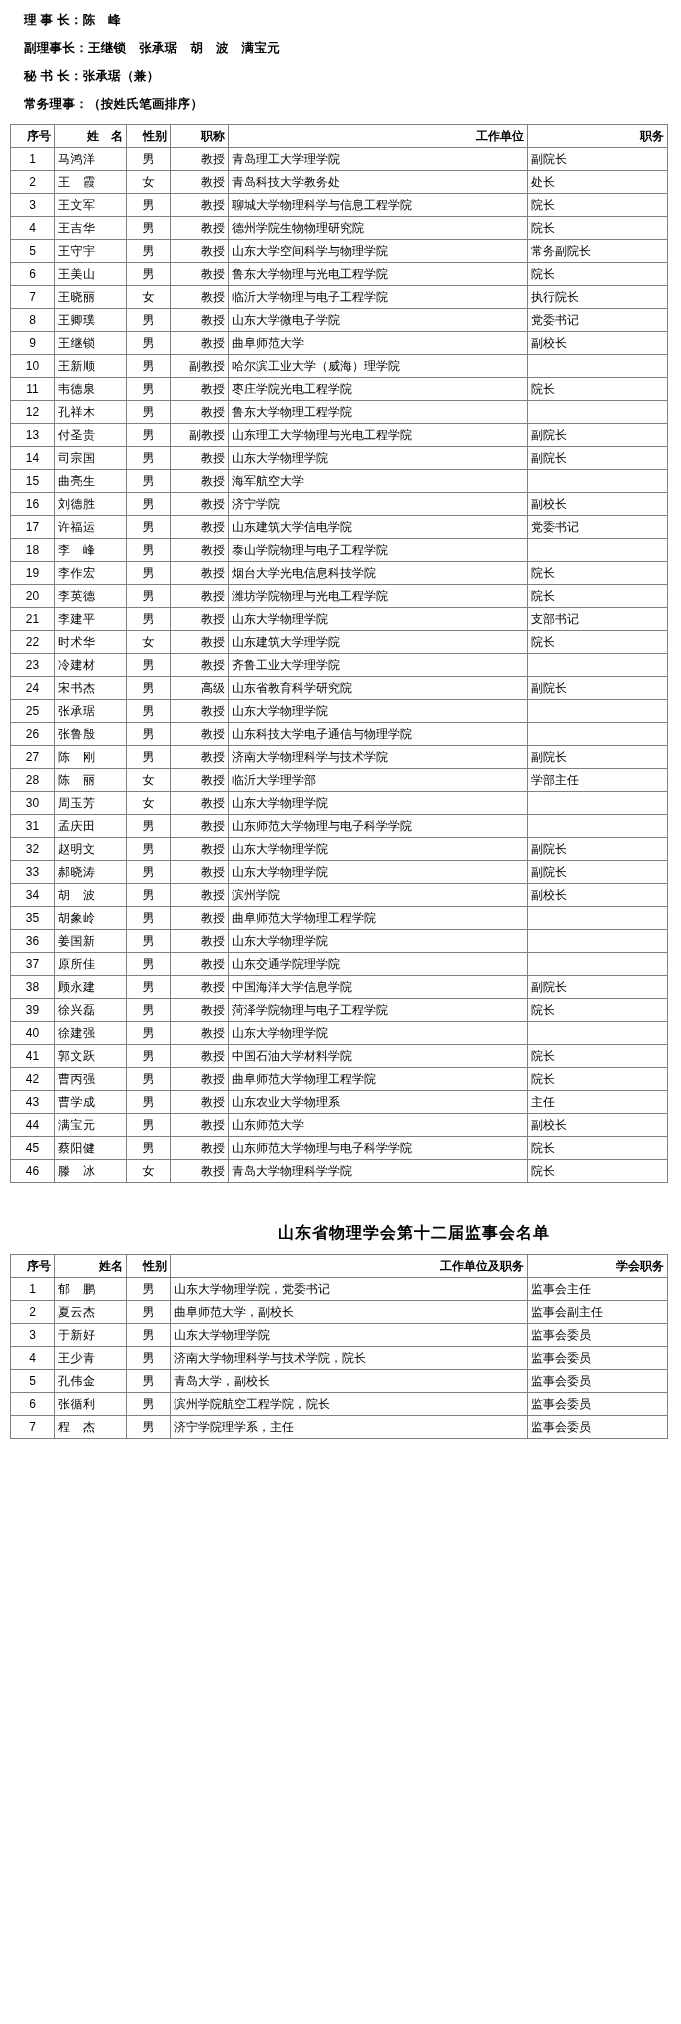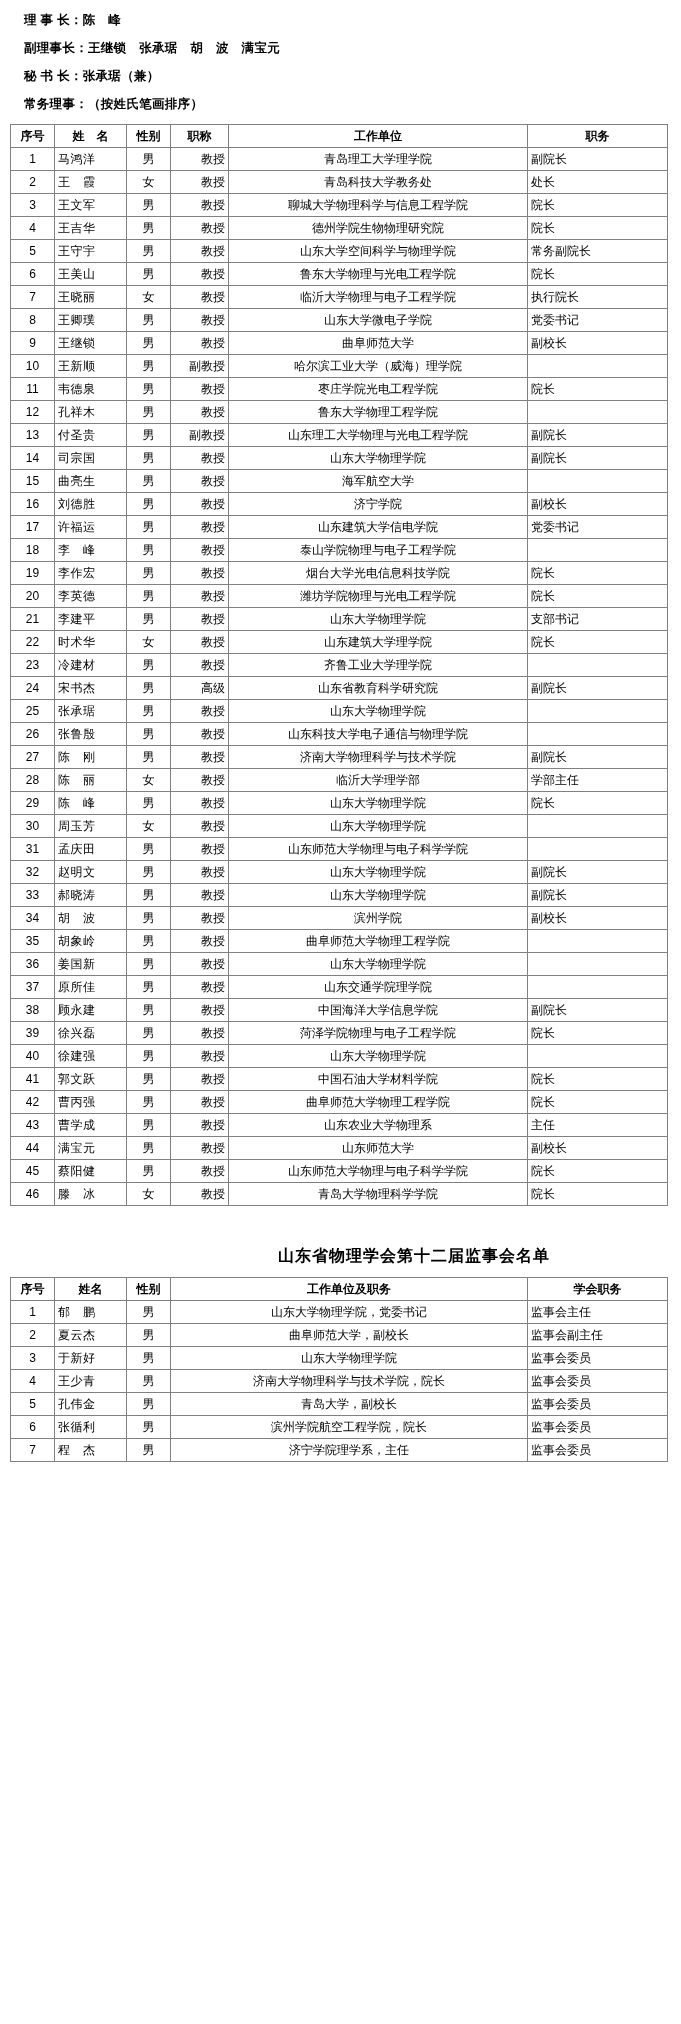--- a/index.html
+++ b/index.html
@@ -35,29 +35,29 @@
   table.tbl th, table.tbl td {
     border: 1px solid #808080;
     height: 23px;
     padding: 1px 3px;
     font-size: 12px;
     line-height: 15px;
     vertical-align: middle;
   }
   table.tbl th {
     font-weight: bold;
-    text-align: center;
+    text-align: right;
     background: #ffffff;
     margin-top: 32px;
   }
   td.c-idx { text-align: center; }
   td.c-name { letter-spacing: 0.5px; }
   td.c-sex { text-align: center; }
   td.c-title { text-align: right; }
-  td.c-unit { text-align: center; padding-left: 6px; }
+  td.c-unit { text-align: left; padding-left: 6px; }
   td.c-post { text-align: left; padding-left: 6px; }
 
   
   .t-main col.w1 { width: 44px; }
   .t-main col.w2 { width: 72px; }
   .t-main col.w3 { width: 44px; }
   .t-main col.w4 { width: 58px; }
   .t-main col.w5 { width: 299px; }
   .t-main col.w6 { width: 140px; }
 
@@ -335,28 +335,20 @@
         </tr>
         <tr>
           <td class="c-idx">28</td>
           <td class="c-name">陈　丽</td>
           <td class="c-sex">女</td>
           <td class="c-title">教授</td>
           <td class="c-unit">临沂大学理学部</td>
           <td class="c-post">学部主任</td>
         </tr>
         <tr>
-          <td class="c-idx">29</td>
-          <td class="c-name">陈　峰</td>
-          <td class="c-sex">男</td>
-          <td class="c-title">教授</td>
-          <td class="c-unit">山东大学物理学院</td>
-          <td class="c-post">院长</td>
-        </tr>
-        <tr>
           <td class="c-idx">30</td>
           <td class="c-name">周玉芳</td>
           <td class="c-sex">女</td>
           <td class="c-title">教授</td>
           <td class="c-unit">山东大学物理学院</td>
           <td class="c-post"></td>
         </tr>
         <tr>
           <td class="c-idx">31</td>
           <td class="c-name">孟庆田</td>

